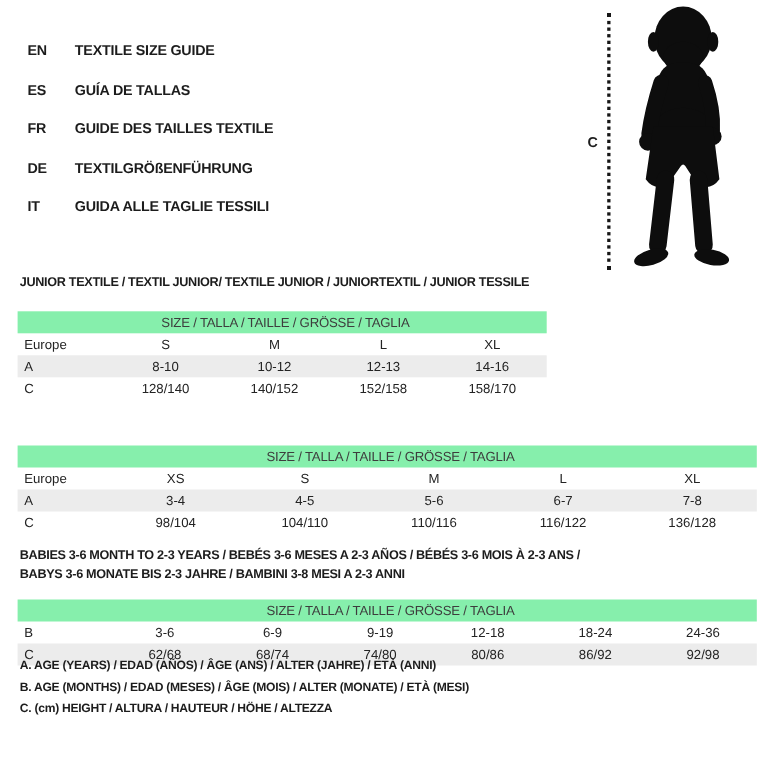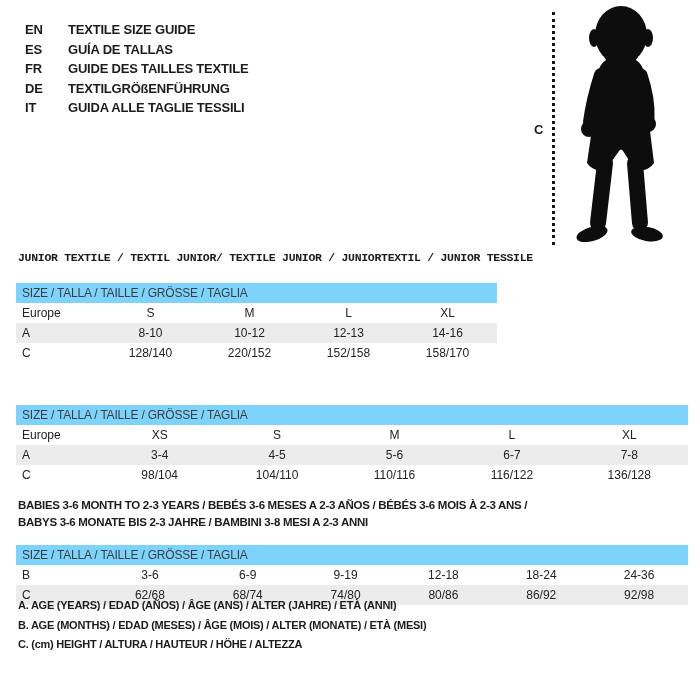--- a/index.html
+++ b/index.html
@@ -5,46 +5,46 @@
   html,body { margin:0; padding:0; }
   body {
     width:700px; height:700px; background:#ffffff; position:relative;
     font-family:"Liberation Sans", sans-serif; color:#1c1c1c; overflow:hidden;
   }
   .page { position:absolute; inset:0; }
 
   
   .lang-list { position:absolute; left:25px; top:20px; }
   .lang-row { display:flex; height:19.5px; align-items:center;
-              font-weight:bold; font-size:13px; letter-spacing:-0.2px; }
+              font-weight:bold; font-size:13px; letter-spacing:-0.2px;margin-top:16px; }
   .lang-code { width:43px; }
 
   
   .dotted-line { position:absolute; left:552px; top:12px; height:233px;
                  width:0; border-left:3px dotted #161616; }
   .c-label { position:absolute; left:534px; top:122px;
              font-size:13px; font-weight:bold; }
   .toddler-svg { position:absolute; left:560px; top:5px; }
 
   
   .sec-title { position:absolute; left:18px; font-weight:bold;
                font-size:11.5px; letter-spacing:-0.3px; white-space:nowrap; }
   .sec-title-wrap { white-space:normal; width:585px; line-height:17px; }
-  #t1-title { top:251px;font-family:Liberation Mono, monospace; }
+  #t1-title { top:251px; }
   #t2-title { top:376px; }
   #t3-title { top:497px; }
   .sub { font-size:8px; vertical-align:-2px; }
 
   
   .stable { position:absolute; left:16px; font-size:12px; color:#232323; }
   #table1 { top:283px; width:481px; }
   #table2 { top:405px; width:672px; }
   #table3 { top:545px; width:672px; }
-  .size-bar { background:#7dd3fc; color:#3d3d3d; height:20px; line-height:20px;
-              padding-left:6px; font-size:12px; letter-spacing:-0.2px; }
+  .size-bar { background:#86efac; color:#3d3d3d; height:20px; line-height:20px;
+              padding-left:6px; font-size:12px; letter-spacing:-0.2px;text-align:center; }
   .trow { display:grid; height:20px; align-items:center; }
   .t4 .trow { grid-template-columns:85px repeat(4,1fr); }
   .t5 .trow { grid-template-columns:85px repeat(5,1fr); }
   .t6 .trow { grid-template-columns:85px repeat(6,1fr); }
   .tlabel { padding-left:6px; text-align:left; }
   .tcell { text-align:center; }
   .shaded { background:#ececec; }
 
   
   .footnotes { position:absolute; left:18px; top:596px; font-weight:bold;
@@ -111,21 +111,21 @@
     <div class="trow shaded">
       <span class="tlabel">A</span>
       <span class="tcell">8-10</span>
       <span class="tcell">10-12</span>
       <span class="tcell">12-13</span>
       <span class="tcell">14-16</span>
     </div>
     <div class="trow">
       <span class="tlabel">C</span>
       <span class="tcell">128/140</span>
-      <span class="tcell">220/152</span>
+      <span class="tcell">140/152</span>
       <span class="tcell">152/158</span>
       <span class="tcell">158/170</span>
     </div>
   </div>
 
   <div class="stable t5" id="table2">
     <div class="size-bar">SIZE / TALLA / TAILLE / GRÖSSE / TAGLIA</div>
     <div class="trow">
       <span class="tlabel">Europe</span>
       <span class="tcell">XS</span>

